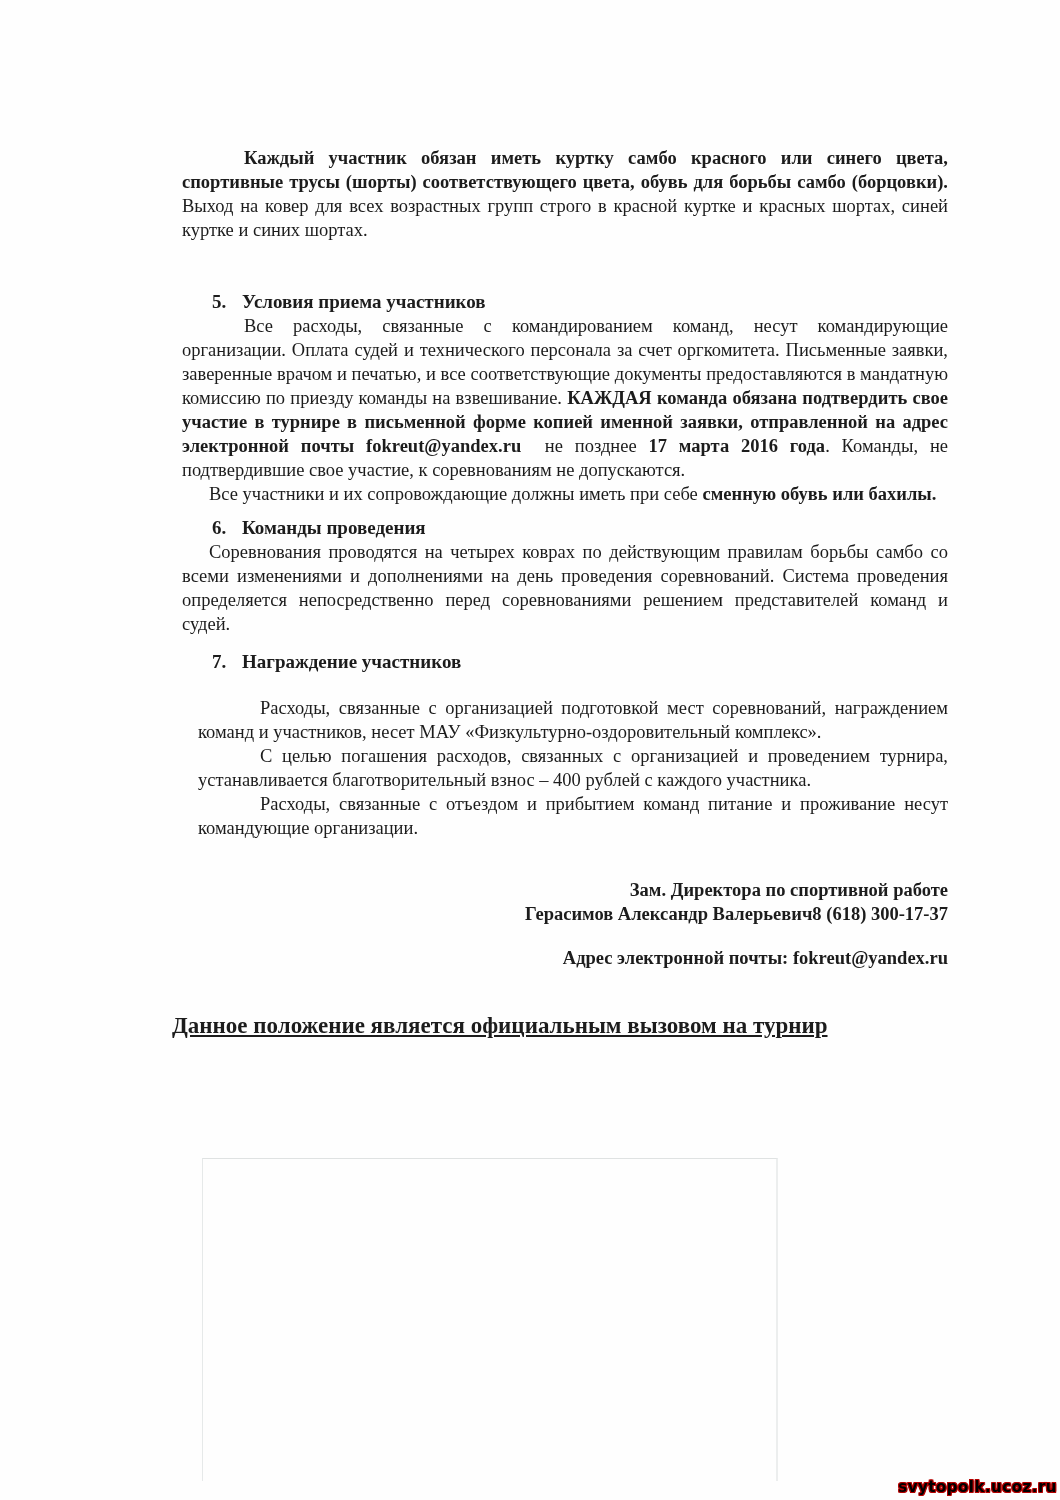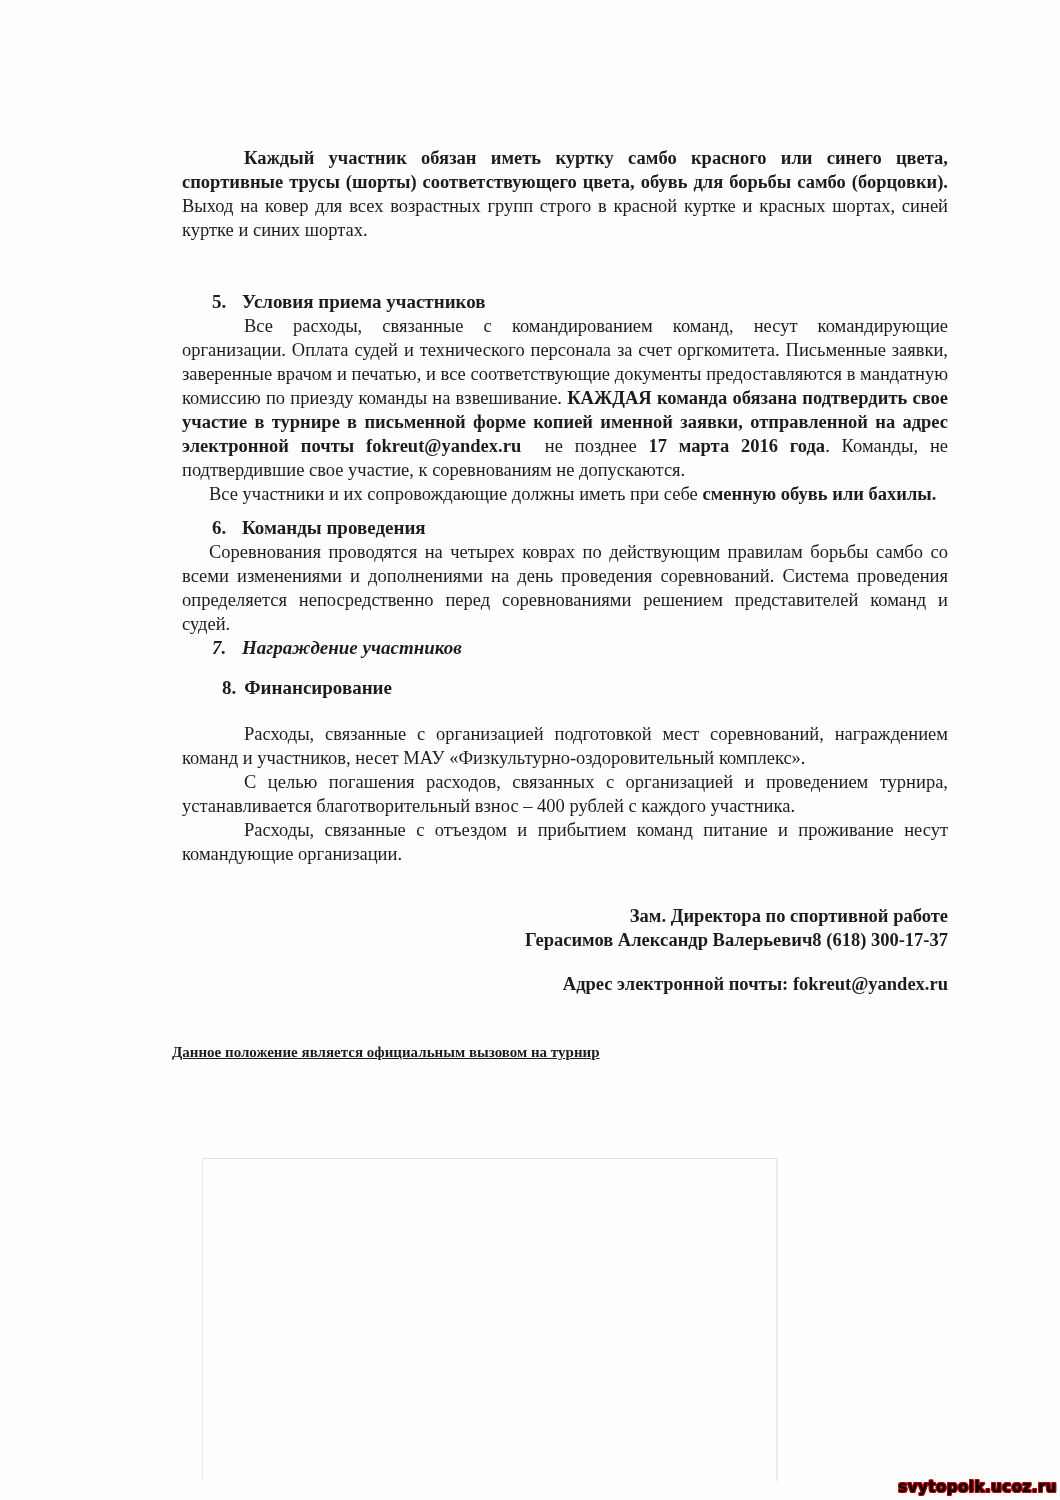--- a/index.html
+++ b/index.html
@@ -29,32 +29,32 @@
     font-weight: 700;
     font-size: 19px;
     padding-left: 30px;
     text-align: left;
   }
   .heading .num { display: inline-block; min-width: 30px; }
   .heading8 { padding-left: 40px; }
   .heading8 .num { min-width: 0; margin-right: 8px; }
   .mt-s5 { margin-top: 48px; }
   .mt-s6 { margin-top: 10px; }
-  .mt-s7 { margin-top: 0; font-style: italic; }
+  .mt-s7 { margin-top: 14px; }
   .mt-s8 { margin-top: 16px; }
-  .mt-s8body { margin-top: 22px; }
+  .mt-s8body { margin-top: 22px; margin-left: 16px; }
   .mt-sign { margin-top: 38px; }
   .mt-email { margin-top: 20px; }
   .mt-footer { margin-top: 44px; }
   .signature { padding-left: 31px; font-weight: 700; text-align: right; }
   .sign-row { white-space: nowrap; }
   .sign-name { display: inline-block; width: 384px; }
   .footer-line {
     font-weight: 700;
-    font-size: 15px;
+    font-size: 23px;
     text-decoration: underline;
     margin-left: -10px;
     text-align: left;
   }
   .scan-box {
     position: absolute;
     left: 202px;
     top: 1158px;
     width: 573px;
     height: 322px;
@@ -92,21 +92,20 @@
 
     <p class="indent-sm"><span>Все участники и их сопровождающие должны иметь при себе</span> <span class="b u">сменную обувь или бахилы.</span></p>
 
     <p class="heading mt-s6"><span class="num">6.</span><span>Команды проведения</span></p>
 
     <p class="indent-sm">Соревнования проводятся на четырех коврах по действующим правилам борьбы самбо со всеми изменениями и дополнениями на день проведения соревнований. Система проведения определяется непосредственно перед соревнованиями решением представителей команд и судей.</p>
 
     <p class="heading mt-s7"><span class="num">7.</span><span>Награждение участников</span></p>
 
 
-    <p class="heading heading8 mt-s8"><span class="num">8.</span><span>Финансирование</span></p>
 
     <div class="mt-s8body">
       <p class="indent-lg">Расходы, связанные с организацией подготовкой мест соревнований, награждением команд и  участников, несет  МАУ «Физкультурно-оздоровительный комплекс».</p>
       <p class="indent-lg">С целью погашения расходов, связанных с организацией и проведением турнира, устанавливается благотворительный взнос – 400 рублей с каждого участника.</p>
       <p class="indent-lg">Расходы, связанные с отъездом и прибытием команд питание и проживание несут командующие организации.</p>
     </div>
 
     <div class="signature mt-sign">
       <div>Зам. Директора по спортивной работе</div>
       <div class="sign-row"><span class="sign-name">Герасимов Александр Валерьевич</span><span>8 (618) 300-17-37</span></div>

